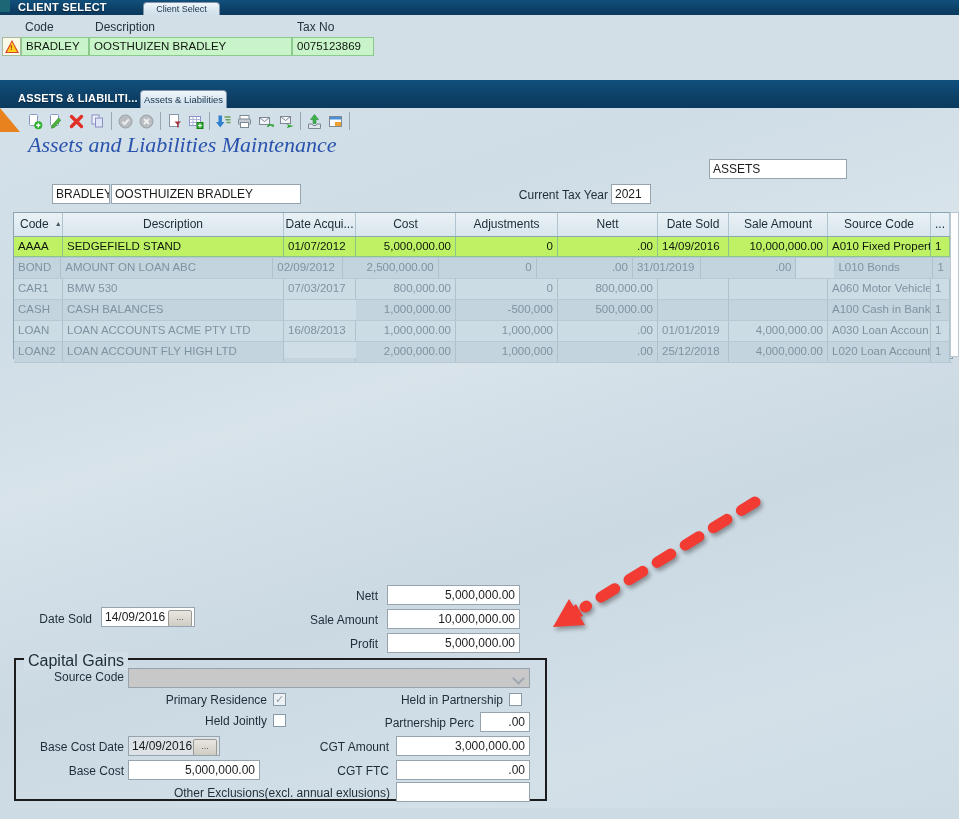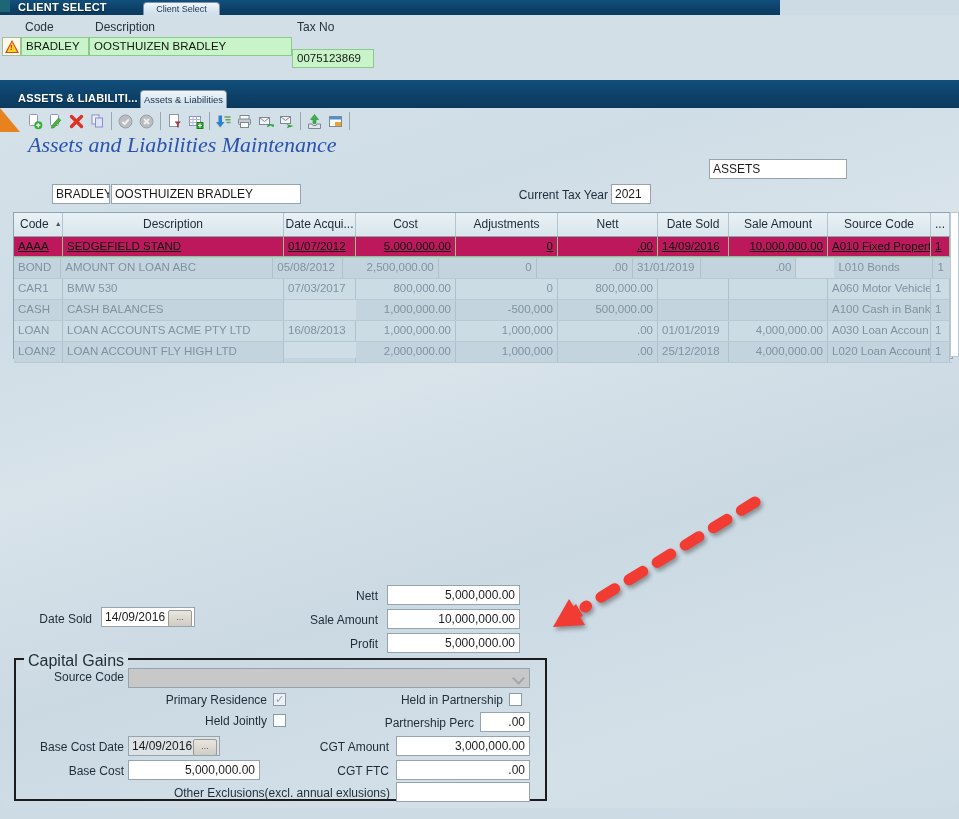--- a/index.html
+++ b/index.html
@@ -65,57 +65,57 @@
   .ghead{display:flex;height:23px;background:linear-gradient(180deg,#e9f1f5,#d9e6ed);border-bottom:1px solid #8fa4b1;}
   .gh{box-sizing:border-box;border-right:1px solid #b2c4cf;font-size:12px;color:#1c2b36;
     text-align:center;padding-top:4px;white-space:nowrap;overflow:hidden;}
   .gh.l{text-align:left;padding-left:6px;}
   .grow{display:flex;height:20px;border-bottom:1px solid #b7c9d3;}
   .gc{box-sizing:border-box;border-right:1px solid #aec2cd;font-size:11.5px;color:#7e93a0;
     padding:3px 4px 0 4px;white-space:nowrap;overflow:hidden;}
   .gc.num{text-align:right;}
   .grow.alt .gc{background:#c3d4de;}
   .grow.base .gc{background:#ccdce5;}
-  .grow.sel .gc{background:#be185d;color:#0e160e;border-right-color:#8cc48c;border-bottom:1px solid #8cc48c;text-decoration:underline;}
+  .grow.sel .gc{background:#bef264;color:#0e160e;border-right-color:#8cc48c;border-bottom:1px solid #8cc48c;}
   .sort-ic{font-size:7px;color:#45565f;margin-left:6px;vertical-align:2px;}
   .scroll-gutter{background:#fdfdfd;border:1px solid #b9c8d1;box-sizing:border-box;}
 
   
   #cgbox{border:2px solid #1c1c1c;box-sizing:border-box;}
   .legend{background:#d2dfe7;font-size:16px;color:#1e2d38;padding:0 4px;}
 
   .arrow-svg{filter:drop-shadow(2px 3px 2px rgba(50,50,50,.45));pointer-events:none;}
 </style>
 </head>
 <body>
 
 <div id="app">
 
-  <div class="abs navybar" style="left:0;top:0;width:780px;height:15px;">
+  <div class="abs navybar" style="left:0;top:0;width:959px;height:15px;">
     <div class="abs corner-accent" style="left:0;top:0;"></div>
     <div class="abs win-title" style="left:18px;top:1px;">CLIENT SELECT</div>
     <div class="abs tab" style="left:143px;top:2px;width:77px;height:13px;font-size:9px;padding-top:1px;">Client Select</div>
   </div>
 
   <div class="abs panel" style="left:0;top:15px;width:959px;height:65px;">
 
     <div class="abs cg-head" style="left:25px;top:5px;">Code</div>
     <div class="abs cg-head" style="left:95px;top:5px;">Description</div>
     <div class="abs cg-head" style="left:297px;top:5px;">Tax No</div>
 
     <div class="abs" style="left:0;top:22px;width:380px;height:19px;">
       <div class="cg-cell warncell" style="left:2px;top:0;width:19px;">
         <span class="warn-tri">
             <span class="warn-tri-in"></span>
             <span class="warn-ex">!</span>
           </span>
       </div>
       <div class="cg-cell green" style="left:21px;top:0;width:68px;">BRADLEY</div>
       <div class="cg-cell green" style="left:89px;top:0;width:203px;">OOSTHUIZEN BRADLEY</div>
-      <div class="cg-cell green" style="left:292px;top:12px;width:82px;">0075123869</div>
+      <div class="cg-cell green" style="left:292px;top:0;width:82px;">0075123869</div>
     </div>
   </div>
 
   <div class="abs navybar" style="left:0;top:80px;width:959px;height:28px;">
     <div class="abs win-title" style="left:18px;top:12px;">ASSETS &amp; LIABILITI...</div>
     <div class="abs tab" style="left:140px;top:10px;width:87px;height:18px;font-size:9.5px;padding-top:3px;">Assets &amp; Liabilities</div>
   </div>
 
   <div class="abs" id="assets-panel" style="left:0;top:108px;width:959px;height:700px;">
 
@@ -250,21 +250,21 @@
         <div class="gc num" style="width:102px;">0</div>
         <div class="gc num" style="width:100px;">.00</div>
         <div class="gc" style="width:71px;">14/09/2016</div>
         <div class="gc num" style="width:99px;">10,000,000.00</div>
         <div class="gc" style="width:103px;">A010 Fixed Propert</div>
         <div class="gc" style="width:19px;">1</div>
       </div>
       <div class="grow alt">
         <div class="gc" style="width:49px;">BOND</div>
         <div class="gc" style="width:221px;">AMOUNT ON LOAN ABC</div>
-        <div class="gc" style="width:72px;">05/08/2012</div>
+        <div class="gc" style="width:72px;">02/09/2012</div>
         <div class="gc num" style="width:100px;">2,500,000.00</div>
         <div class="gc num" style="width:102px;">0</div>
         <div class="gc num" style="width:100px;">.00</div>
         <div class="gc" style="width:71px;">31/01/2019</div>
         <div class="gc num" style="width:99px;">.00</div>
         <div class="gc" style="width:103px;margin-left:38px;">L010 Bonds</div>
         <div class="gc" style="width:19px;">1</div>
       </div>
       <div class="grow base">
         <div class="gc" style="width:49px;">CAR1</div>

